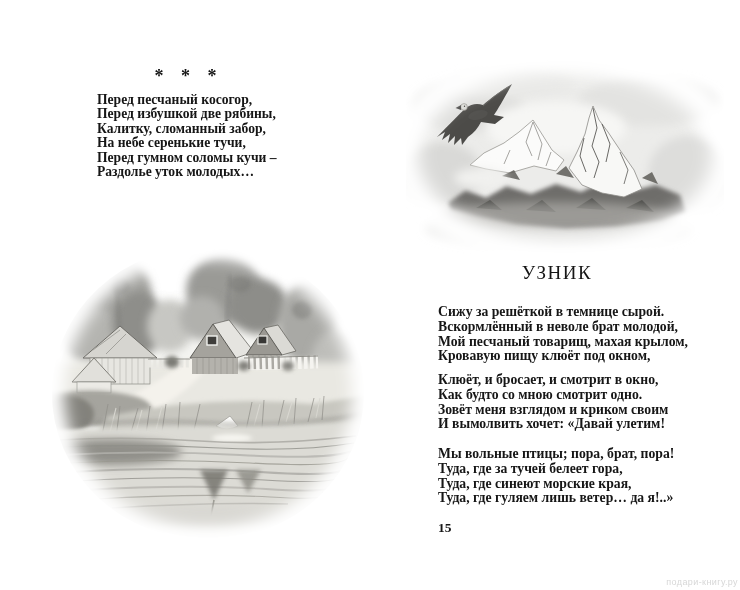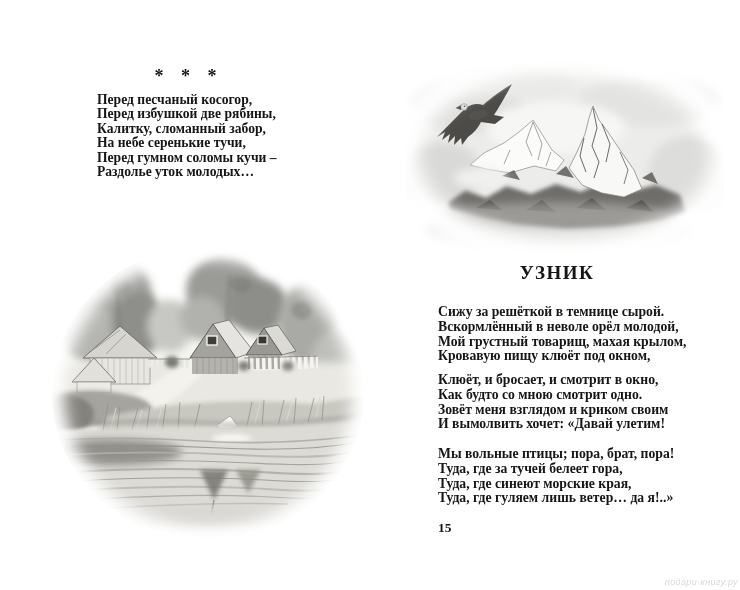--- a/index.html
+++ b/index.html
@@ -18,21 +18,21 @@
   }
   .poem .pl{white-space:nowrap;}
   .left-poem{
     position:absolute;left:97px;top:93px;
     font-size:13.6px;line-height:14.4px;font-weight:700;
   }
 
   
   .title{
     position:absolute;left:438px;top:262px;width:238px;margin:0;
-    text-align:center;font-size:19px;font-weight:700;letter-spacing:1.5px;
+    text-align:center;font-size:19px;font-weight:400;letter-spacing:1.5px;
   }
   .rpoem{
     position:absolute;left:438px;
     font-size:13.7px;line-height:14.8px;font-weight:700;
   }
   .r1{top:305px}
   .r2{top:373px}
   .r3{top:447px}
   .pagenum{
     position:absolute;left:438px;top:520px;width:238px;
@@ -42,21 +42,21 @@
   
   .illu{position:absolute;margin:0;padding:0;}
   .village{left:50px;top:246px;width:314px;height:298px;}
   .mountains{left:406px;top:58px;width:318px;height:196px;}
   .illu svg{display:block;width:100%;height:100%;}
 
   
   .watermark{
     position:absolute;right:2px;bottom:3px;
     font-family:"Liberation Sans","DejaVu Sans",sans-serif;
-    font-size:9px;color:#d7d7d7;letter-spacing:.4px;font-style:italic;
+    font-size:9px;color:#d7d7d7;letter-spacing:.4px;
   }
 </style>
 </head>
 <body>
 
 <div class="spread">
 
   <div class="stars">* * *</div>
 
   <div class="poem left-poem">
@@ -230,22 +230,22 @@
         <ellipse cx="72" cy="57" rx="10" ry="4.6" fill="#53524f" transform="rotate(-14 72 57)"></ellipse>
       </g>
       <ellipse cx="159" cy="98" rx="162" ry="100" fill="none" stroke="#ffffff" stroke-width="30" filter="url(#rb9)"></ellipse>
     </svg>
   </figure>
 
   <h2 class="title">УЗНИК</h2>
 
   <div class="poem rpoem r1">
     <div class="pl">Сижу за решёткой в темнице сырой.</div>
-    <div class="pl">Вскормлённый в неволе орёл молодой,</div>
-    <div class="pl">Мой грустный товарищ, махая крылом,</div>
+    <div class="pl">Вскормлённый в неволе брат молодой,</div>
+    <div class="pl">Мой песчаный товарищ, махая крылом,</div>
     <div class="pl">Кровавую пищу клюёт под окном,</div>
   </div>
 
   <div class="poem rpoem r2">
     <div class="pl">Клюёт, и бросает, и смотрит в окно,</div>
     <div class="pl">Как будто со мною смотрит одно.</div>
     <div class="pl">Зовёт меня взглядом и криком своим</div>
     <div class="pl">И вымолвить хочет: «Давай улетим!</div>
   </div>
 

